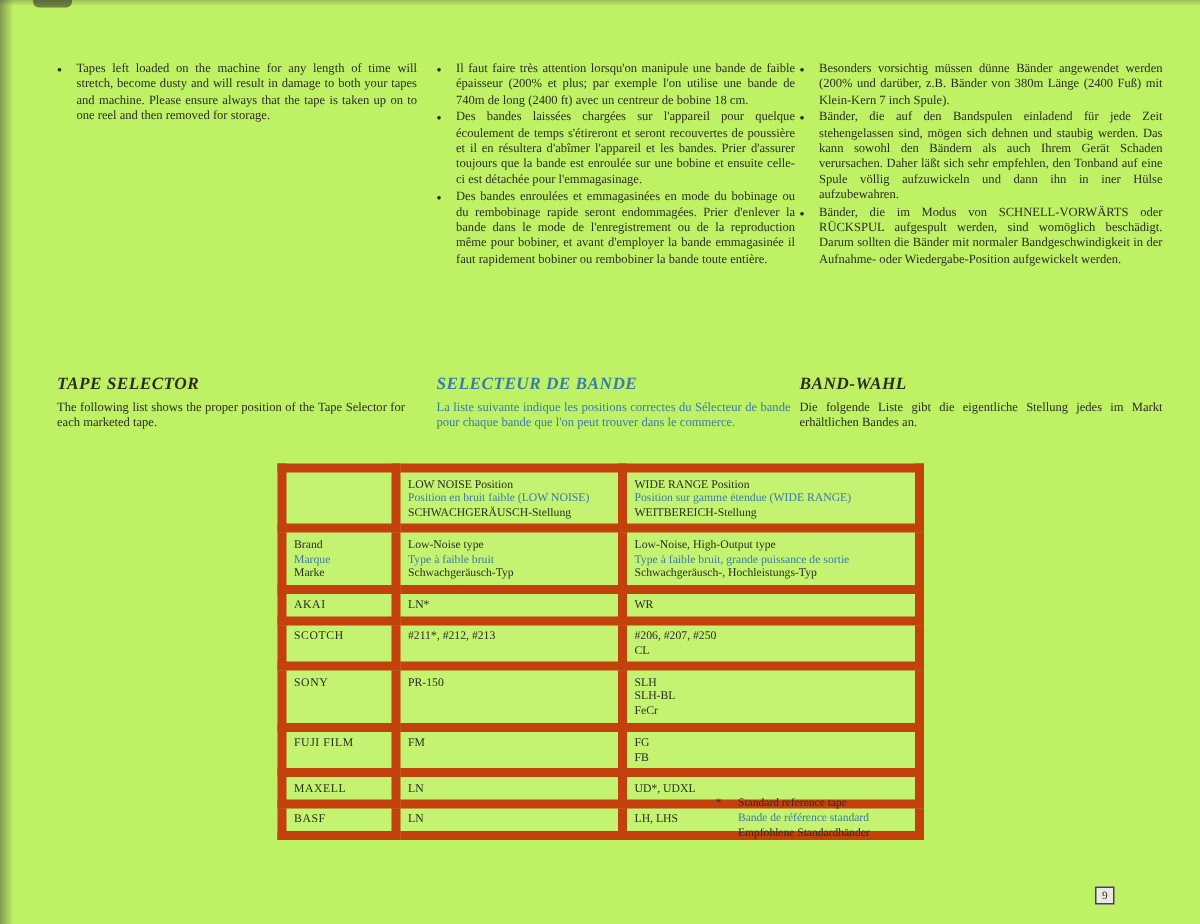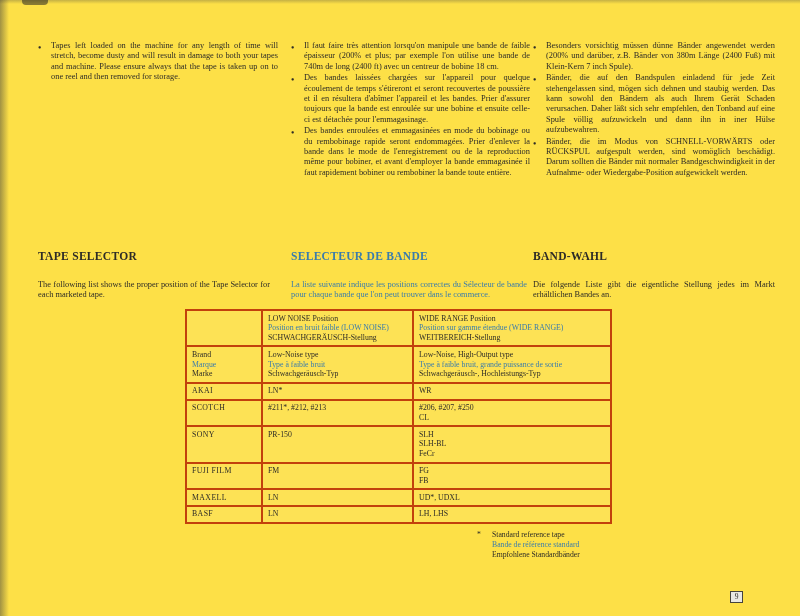--- a/index.html
+++ b/index.html
@@ -1,20 +1,20 @@
 <!DOCTYPE html>
 <html><head>
 <meta charset="utf-8">
 <style>
   * { margin:0; padding:0; box-sizing:border-box; }
   html,body { background:#7a7870; }
   body { font-family:"Liberation Serif", serif; }
   .page {
     position:relative; width:800px; height:616px; margin:0 auto;
-    background:#fde047; color:#2d2b26; overflow:hidden;
+    background:#bef264; color:#2d2b26; overflow:hidden;
   }
   .edge-left { position:absolute; left:0; top:0; width:9px; height:100%;
     background:linear-gradient(90deg, rgba(70,68,62,.50), rgba(70,68,62,0)); }
   .edge-top { position:absolute; left:0; top:0; width:100%; height:4px;
     background:linear-gradient(180deg, rgba(70,68,62,.30), rgba(70,68,62,0)); }
   .smudge { position:absolute; left:22px; top:0; width:26px; height:5px;
     background:rgba(40,38,34,.55); border-radius:0 0 4px 4px; }
 
   
   .col { position:absolute; top:41px; }
@@ -23,28 +23,28 @@
   .col-de { left:533px; width:242px; }
   .bullet { display:flex; margin-bottom:1px; }
   .dot { flex:none; width:13px; font-size:5.5px; line-height:10.4px; padding-top:1px; }
   .bt { font-size:8.4px; line-height:10.4px; text-align:justify; }
 
   
   .sec { position:absolute; top:250px; }
   .sec-en { left:38px;  width:232px; }
   .sec-fr { left:291px; width:236px; }
   .sec-de { left:533px; width:242px; }
-  .sec h2 { font-size:11.5px; letter-spacing:.3px; font-weight:bold; margin-bottom:18px; }
+  .sec h2 { font-size:11.5px; letter-spacing:.3px; font-weight:bold; margin-bottom:5px;font-style:italic; }
   .sec p  { font-size:8.4px; line-height:10.4px; text-align:justify; }
   .blue { color:#3a7cab; }
 
   
   .tape-table { position:absolute; left:185px; top:309px; border-collapse:collapse;
     table-layout:fixed; font-size:7.8px; line-height:9.8px; color:#2d2b26; }
-  .tape-table td { border:2px solid #c2410c; padding:2.5px 5px; vertical-align:top;
+  .tape-table td { border:6px solid #c2410c; padding:2.5px 5px; vertical-align:top;
     background:rgba(255,255,255,.08); }
   .tape-table .ln { display:block; }
   .tape-table .brand { letter-spacing:.4px;font-family:Liberation Serif, serif; }
   .pre { white-space:pre-line; }
 
   
   .footnote { position:absolute; left:477px; top:530px; font-size:7.7px; line-height:10px; }
   .footnote .frow { display:flex; }
   .footnote .star { flex:none; width:15px; }
   .footnote .fline { display:block; }

